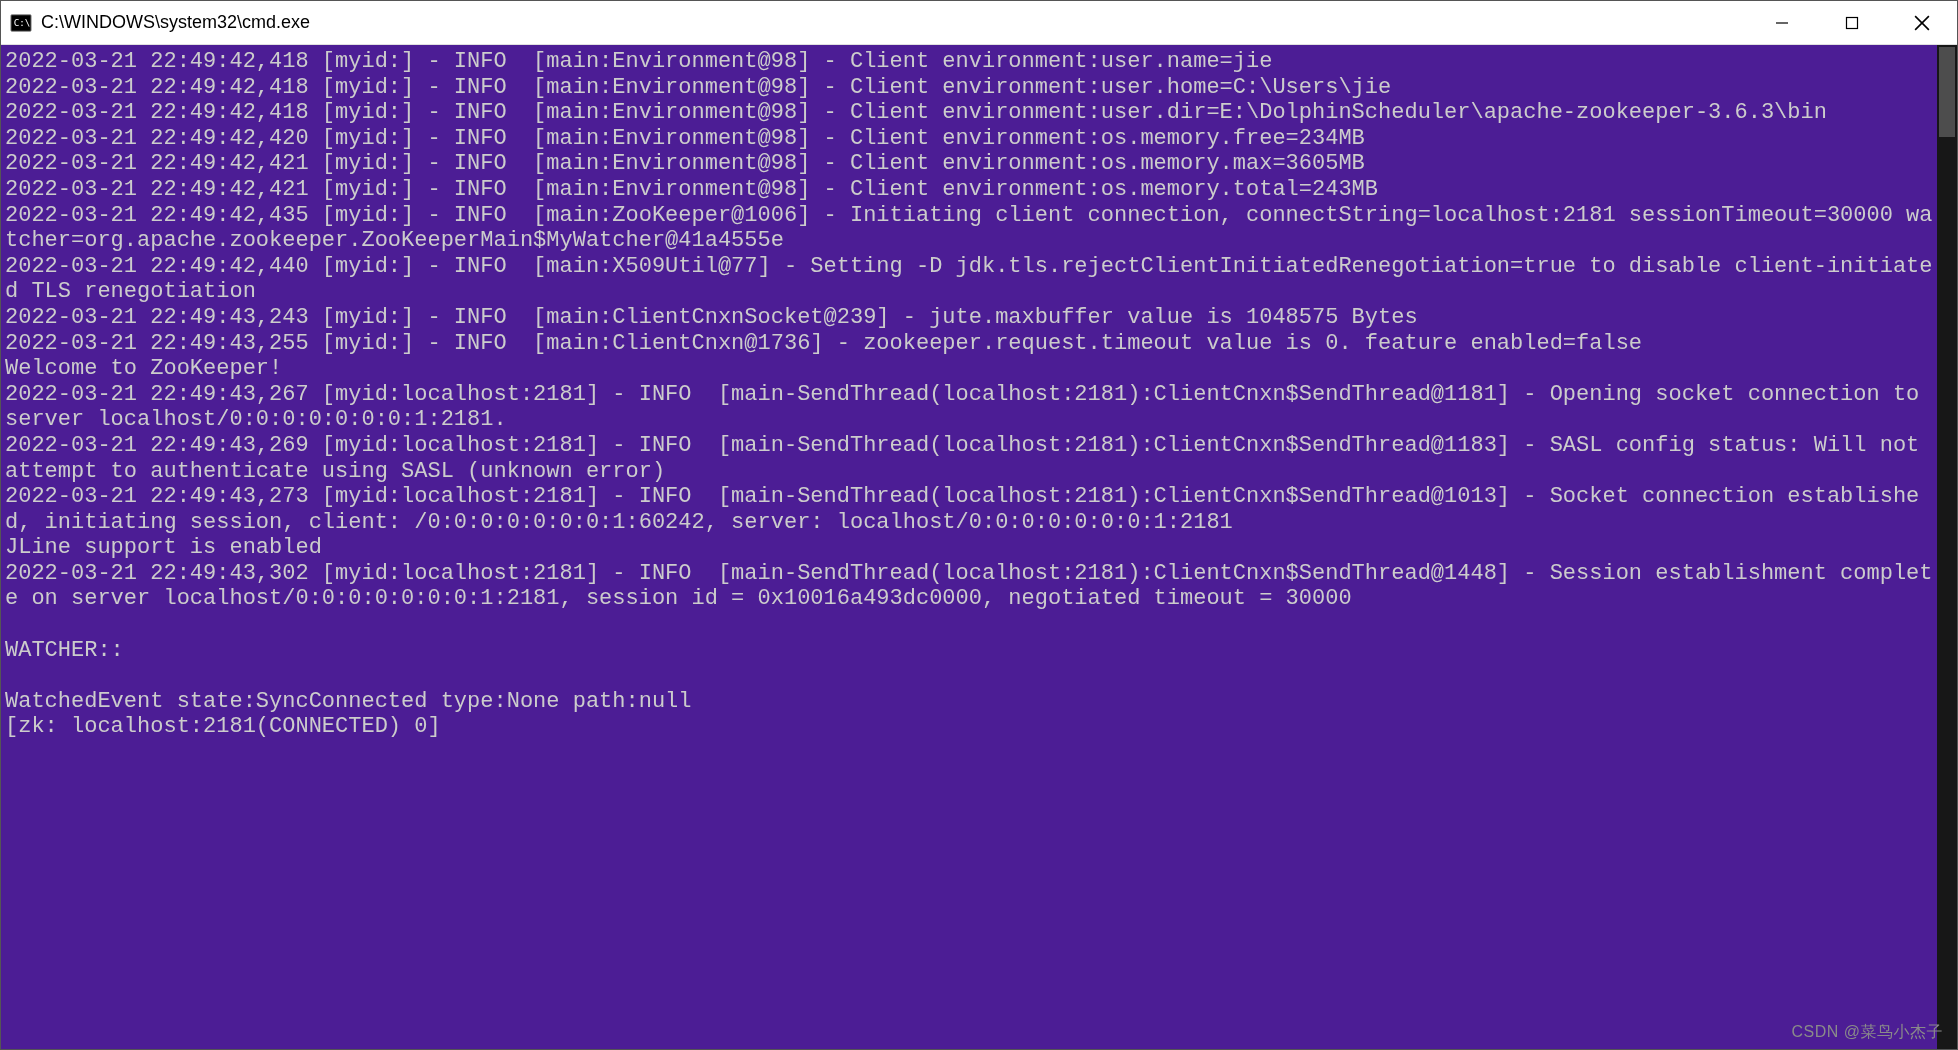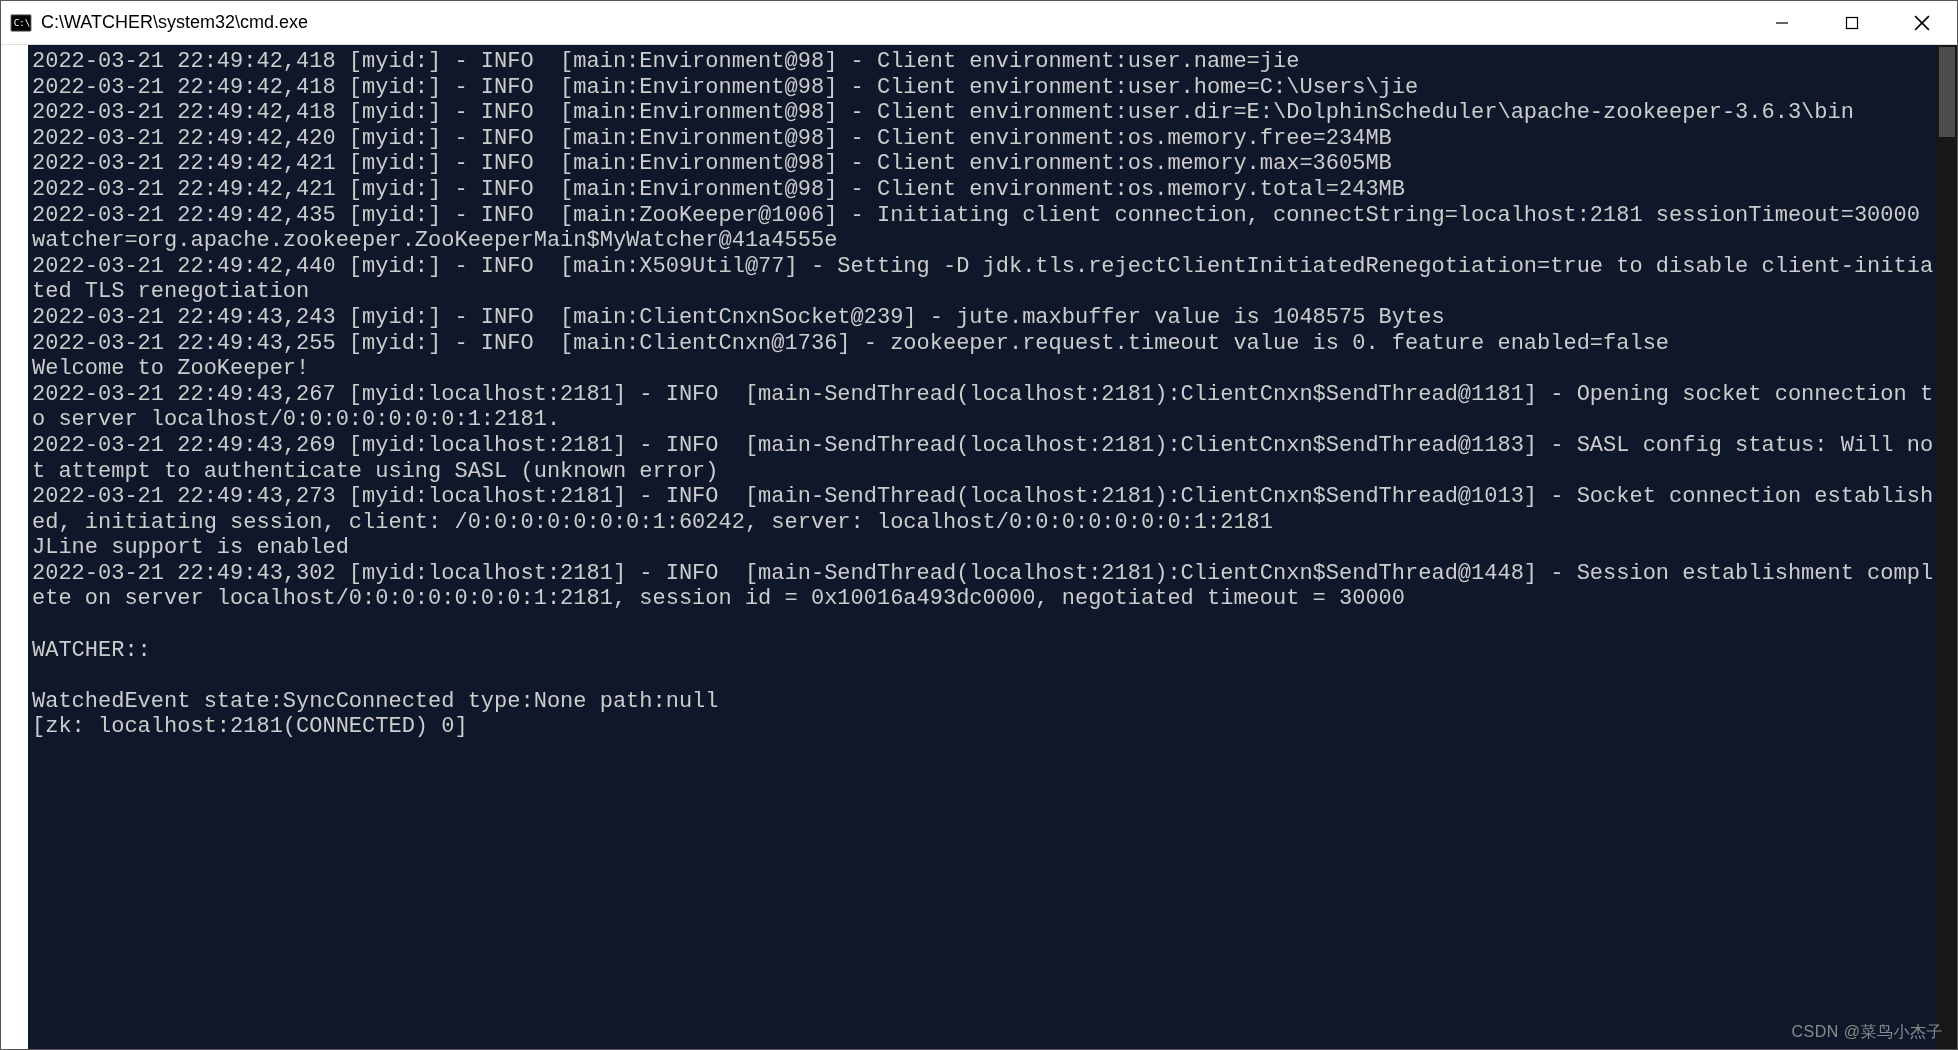--- a/index.html
+++ b/index.html
@@ -52,24 +52,23 @@
       justify-content: center;
       background: transparent;
       border: none;
       cursor: pointer;
     }
     .win-btn svg { width: 14px; height: 14px; stroke: #000; stroke-width: 1.2; fill: none; }
     .win-btn.close svg { width: 16px; height: 16px; stroke-width: 1.4; }
 
     .terminal-wrap {
       flex: 1;
-      background: #0f172a;
+      background: #4c1d95;
       position: relative;
       overflow: hidden;
-      margin-left: 27px;
     }
     .terminal {
       width: calc(100% - 20px);
       height: 100%;
       padding: 4px 0 0 4px;
       font-family: "Consolas", "Courier New", monospace;
       font-size: 22px;
       line-height: 25.6px;
       color: #cccccc;
       white-space: pre-wrap;
@@ -106,21 +105,21 @@
 <body>
 
 <div class="window">
   <div class="titlebar">
     <span class="titlebar-icon">
       <svg viewBox="0 0 24 24">
         <rect x="1" y="3" width="22" height="18" rx="1" fill="#000" stroke="#888" stroke-width="1"></rect>
         <text x="4" y="15" font-size="10" fill="#fff" font-family="monospace">C:\</text>
       </svg>
     </span>
-    <span class="titlebar-title">C:\WATCHER\system32\cmd.exe</span>
+    <span class="titlebar-title">C:\WINDOWS\system32\cmd.exe</span>
     <div class="window-controls">
       <button class="win-btn">
         <svg viewBox="0 0 14 14">
             <line x1="1" y1="7" x2="13" y2="7"></line>
           </svg>
       </button>
       <button class="win-btn">
         <svg viewBox="0 0 14 14">
             <rect x="1.5" y="1.5" width="11" height="11"></rect>
           </svg>

